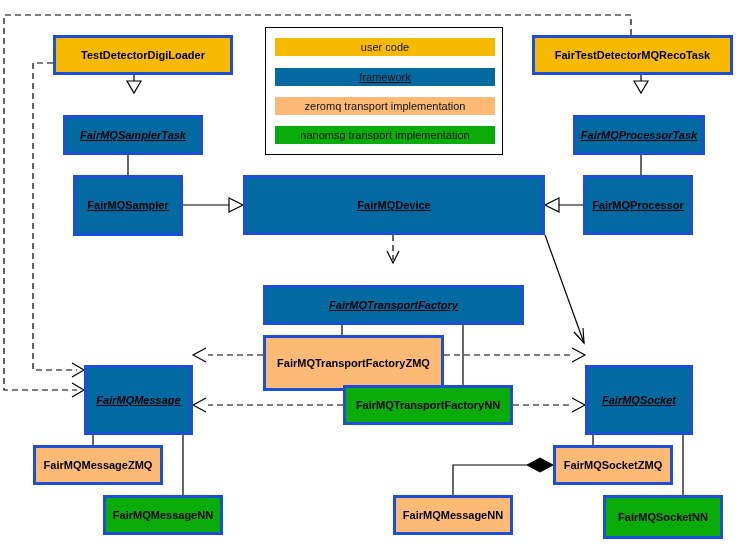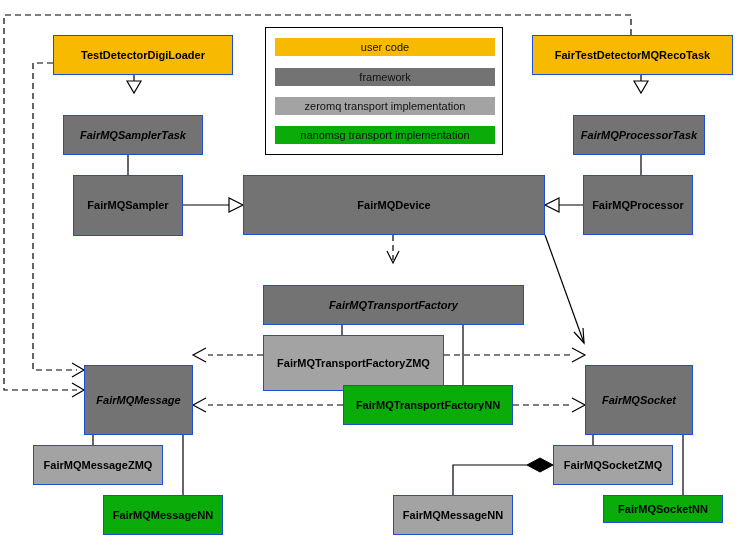--- a/index.html
+++ b/index.html
@@ -6,29 +6,29 @@
   #canvas{
     position:relative;width:748px;height:549px;background:#ffffff;
     font-family:"Liberation Sans",sans-serif;overflow:hidden;border-radius:11px;
   }
   #edges{position:absolute;left:0;top:0;width:748px;height:549px;}
   #edges line,#edges path,#edges polyline{stroke:#000;stroke-width:1.2;fill:none;}
   #edges .dash{stroke-dasharray:6 4;}
   #edges polygon.tri{fill:#fff;stroke:#000;stroke-width:1.2;}
   #edges polygon.dia{fill:#000;stroke:#000;}
   .node{
-    position:absolute;box-sizing:border-box;border:1px solid #1d4ed8;
+    position:absolute;box-sizing:border-box;border:3px solid #1d4ed8;
     display:flex;align-items:center;justify-content:center;text-align:left;
     font-weight:700;font-size:11px;line-height:1.1;color:#000;padding:4px 2px;
   }
   .node.big{font-size:11px;}
   .abstract{font-style:italic;margin-top:20px;}
   .cat-user_code{background:#F8BA00;}
-  .cat-framework{background:#737373;}
-  .cat-zeromq{background:#a3a3a3;}
+  .cat-framework{background:#0369a1;text-decoration:underline;}
+  .cat-zeromq{background:#fdba74;}
   .cat-nanomsg{background:#09AC09;}
   .legend{
     position:absolute;left:265px;top:27px;width:238px;height:128px;
     background:#fff;border:1px solid #000;box-sizing:border-box;
   }
   .legend-item{
     position:absolute;left:9px;width:220px;height:18px;
     display:flex;align-items:center;justify-content:center;
     font-size:11px;font-weight:400;color:#111;
   }
@@ -168,15 +168,15 @@
   <div class="node cat-nanomsg" style="left:343px;top:385px;width:170px;height:40px">FairMQTransportFactoryNN</div>
 
   <div class="node cat-framework abstract" style="left:84px;top:345px;width:109px;height:70px">FairMQMessage</div>
   <div class="node cat-framework abstract" style="left:585px;top:345px;width:108px;height:70px">FairMQSocket</div>
 
   <div class="node cat-zeromq" style="left:33px;top:445px;width:130px;height:40px">FairMQMessageZMQ</div>
   <div class="node cat-nanomsg" style="left:103px;top:495px;width:120px;height:40px">FairMQMessageNN</div>
 
   <div class="node cat-zeromq" style="left:393px;top:495px;width:120px;height:40px">FairMQMessageNN</div>
   <div class="node cat-zeromq" style="left:553px;top:445px;width:120px;height:40px">FairMQSocketZMQ</div>
-  <div class="node cat-nanomsg" style="left:603px;top:495px;width:120px;height:28px">FairMQSocketNN</div>
+  <div class="node cat-nanomsg" style="left:603px;top:495px;width:120px;height:44px">FairMQSocketNN</div>
 
 </div>
 
 </body></html>

